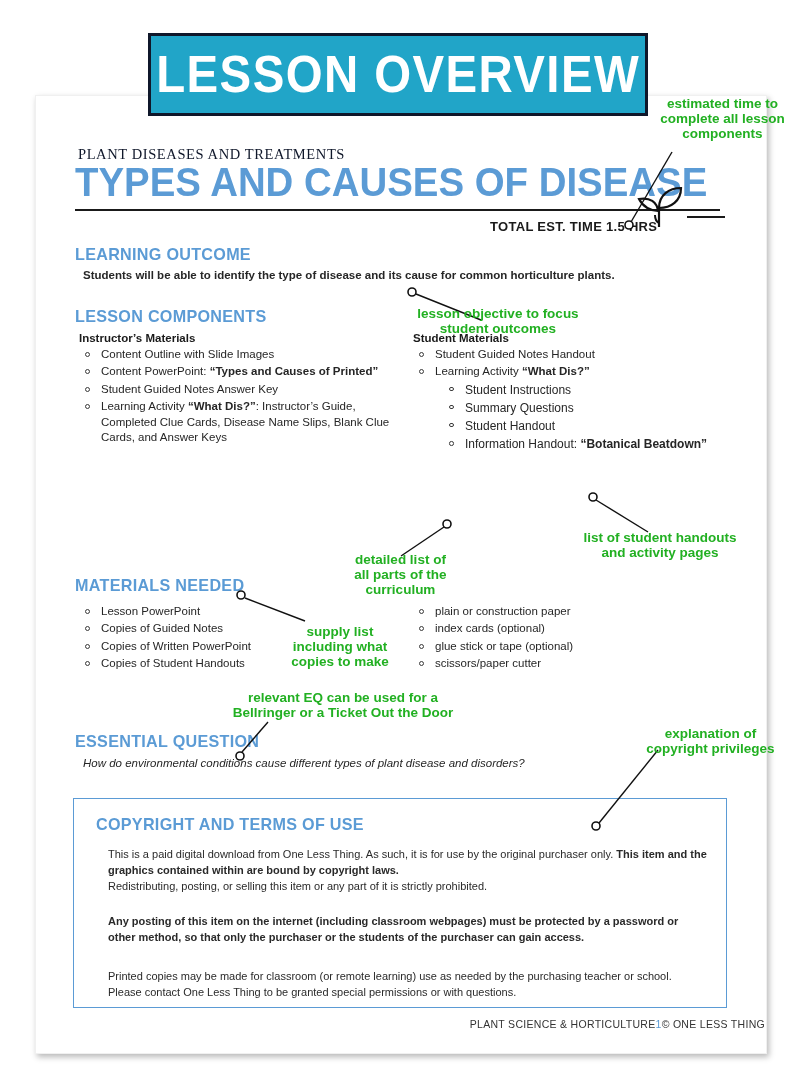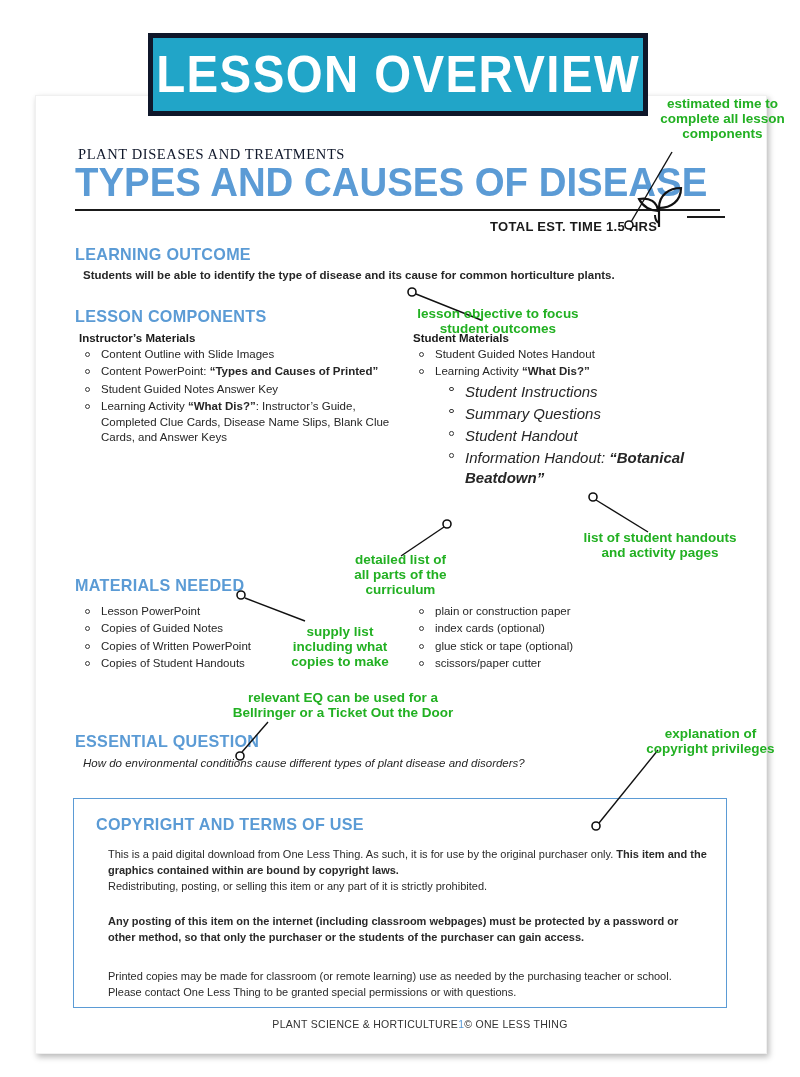--- a/index.html
+++ b/index.html
@@ -28,21 +28,21 @@
   }
 
   
   #banner {
     position: absolute;
     left: 148px;
     top: 33px;
     width: 500px;
     height: 83px;
     background: #21a5c8;
-    border: 5px solid #0f172a;
+    border: 3px solid #0f172a;
     box-sizing: border-box;
     display: flex;
     align-items: center;
     justify-content: center;
     z-index: 5;
   }
   #banner .banner-text {
     color: #ffffff;
     font-family: "Liberation Sans Narrow", "Liberation Sans", sans-serif;
     font-weight: 700;
@@ -148,22 +148,21 @@
     content: "";
     position: absolute;
     left: 6px; top: 5px;
     width: 5px; height: 5px;
     border: 1.2px solid #3a3a3a;
     border-radius: 50%;
     box-sizing: border-box;
   }
   ul.olt-list.sub > li {
     padding-left: 22px;
-    font-size: 15px;
-    font-style: italic;
+    font-size: 12px;
   }
   ul.olt-list.sub > li::before {
     left: 6px; top: 5px;
     width: 4.5px; height: 4.5px;
   }
   .sub-wrap { margin-left: 30px; margin-top: 1px; }
 
   .col-head {
     font-size: 11.5px;
     font-weight: 700;
@@ -199,21 +198,21 @@
     font-size: 11px;
     color: #2a2a2a;
     line-height: 1.42;
   }
 
   
   #footer {
     left: 20px; top: 923px;
     width: 690px;
     display: flex;
-    justify-content: center;
+    justify-content: flex-end;
     align-items: center;
     font-family: "Liberation Sans Narrow", "Liberation Sans", sans-serif;
     font-size: 10.5px;
     letter-spacing: 0.3px;
     color: #333333;
     padding-left: 20px;
   }
   #footer .pg { color: #5b9bd5; }
 
   

